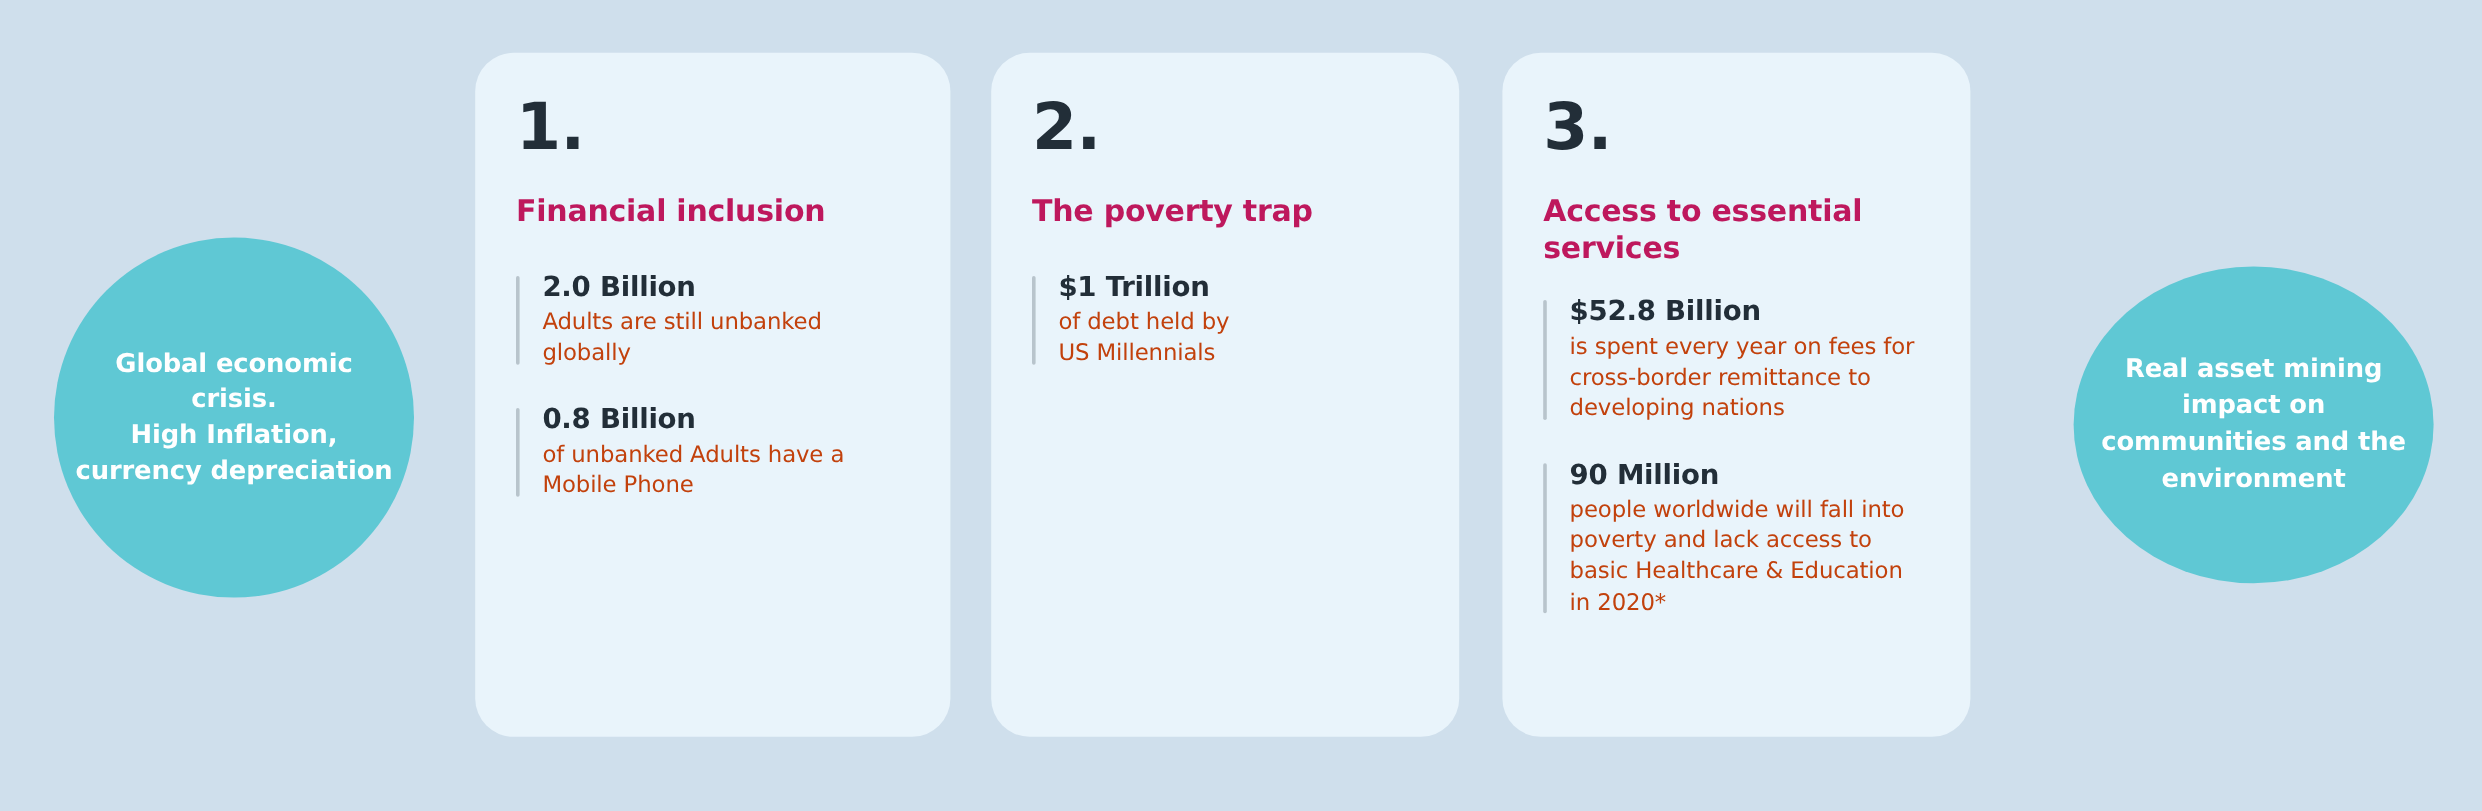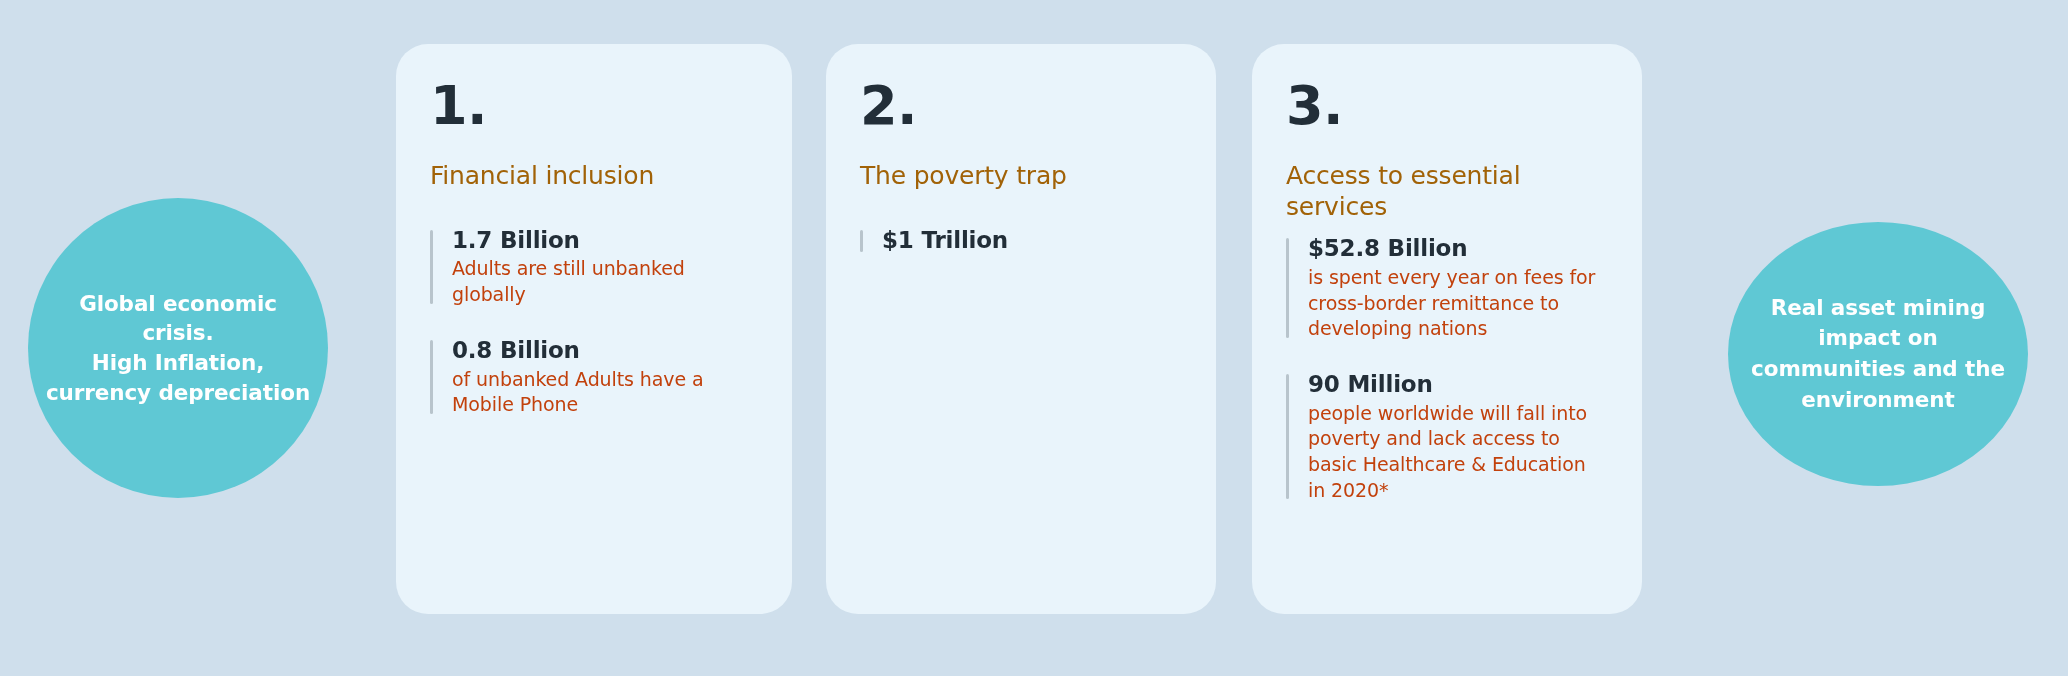--- a/index.html
+++ b/index.html
@@ -36,21 +36,21 @@
     font-size: 21.5px;
     font-weight: bold;
     line-height: 1.38;
     text-align: center;
     white-space: pre-line;
     letter-spacing: -0.1px;
     padding: 0 16px;
   }
 
   #circle-left {
-    left: 28px;
+    left: 45px;
     top: 198px;
     width: 300px;
     height: 300px;
   }
   #circle-right {
     left: 1728px;
     top: 222px;
     width: 300px;
     height: 264px;
     align-items: center;
@@ -77,27 +77,27 @@
     font-size: 54px;
     font-weight: bold;
     color: #222e38;
     line-height: 1;
     letter-spacing: -0.5px;
     margin: 0 0 28px 0;
   }
 
   .card-title {
     font-size: 25px;
-    font-weight: normal;
-    color: #a16207;
+    font-weight: bold;
+    color: #be185d;
     line-height: 1.22;
     letter-spacing: -0.2px;
     margin: 0 0 34px 0;
   }
-  #card-3 .card-title { margin-bottom: 12px; }
+  #card-3 .card-title { margin-bottom: 24px; }
 
   .stats {
     display: flex;
     flex-direction: column;
     gap: 28px;
   }
 
   .stat {
     position: relative;
     padding-left: 22px;
@@ -138,38 +138,40 @@
     <div class="circle-text">Global economic crisis.
 High Inflation, currency depreciation</div>
   </div>
 
   <div class="card" id="card-1">
     <div class="card-number">1.</div>
     <div class="card-title">Financial inclusion</div>
     <div class="stats">
       <div class="stat">
         <span class="stat-bar"></span>
-        <div class="stat-value">1.7 Billion</div>
+        <div class="stat-value">2.0 Billion</div>
         <div class="stat-desc">Adults are still unbanked globally</div>
       </div>
       <div class="stat">
         <span class="stat-bar"></span>
         <div class="stat-value">0.8 Billion</div>
         <div class="stat-desc">of unbanked Adults have a Mobile Phone</div>
       </div>
     </div>
   </div>
 
   <div class="card" id="card-2">
     <div class="card-number">2.</div>
     <div class="card-title">The poverty trap</div>
     <div class="stats">
       <div class="stat">
         <span class="stat-bar"></span>
         <div class="stat-value">$1 Trillion</div>
+        <div class="stat-desc">of debt held by
+US Millennials</div>
       </div>
     </div>
   </div>
 
   <div class="card" id="card-3">
     <div class="card-number">3.</div>
     <div class="card-title">Access to essential services</div>
     <div class="stats">
       <div class="stat">
         <span class="stat-bar"></span>

